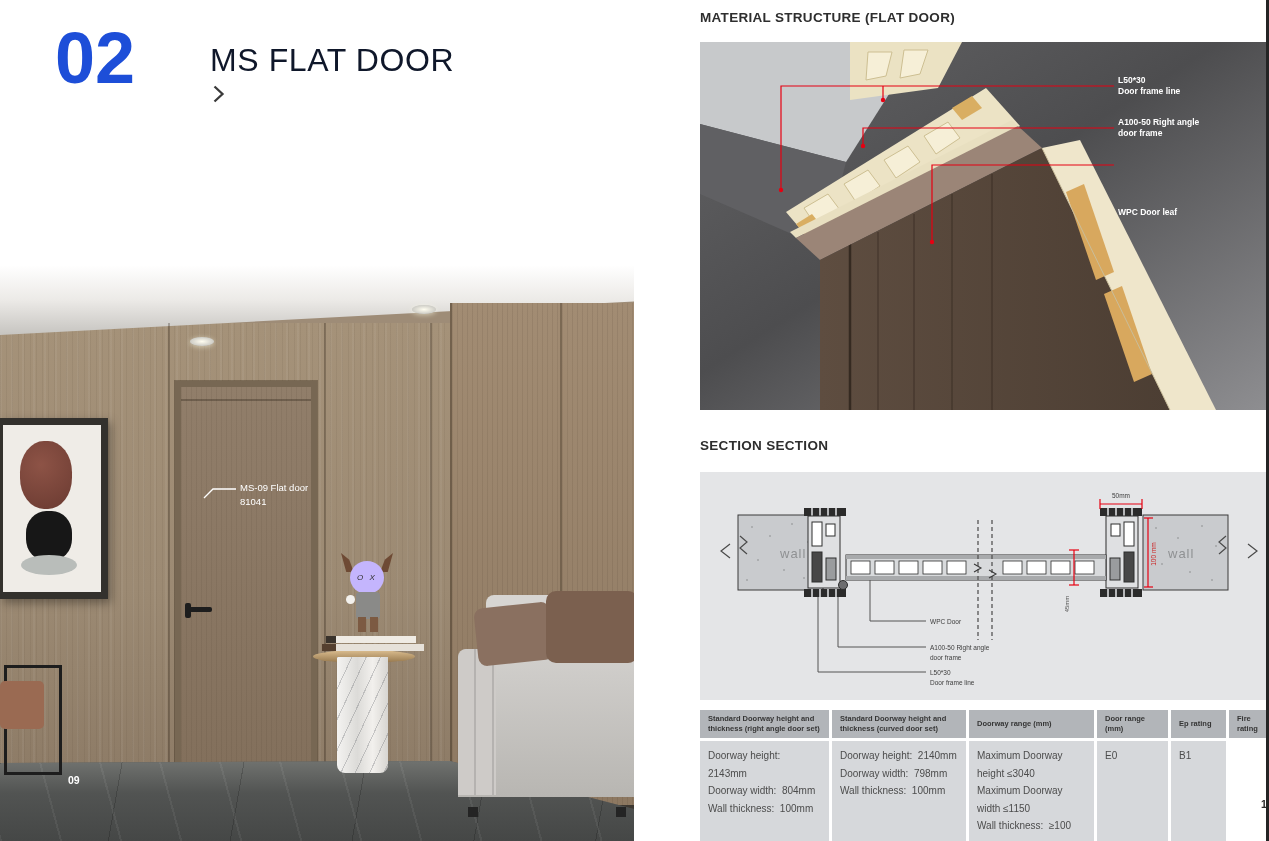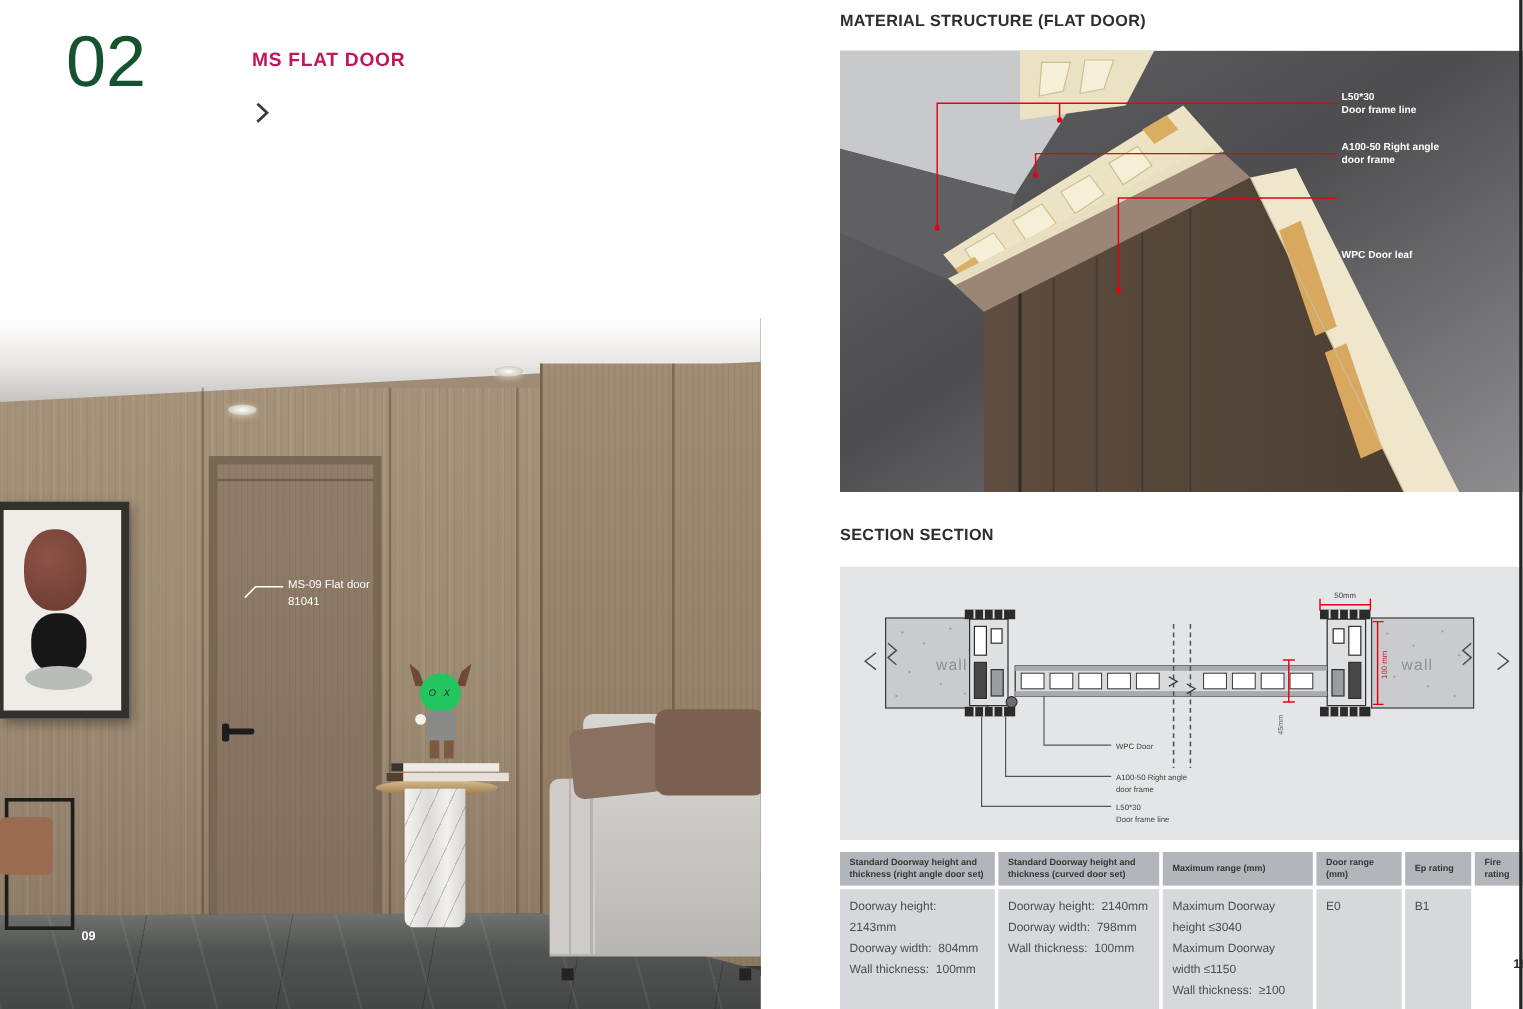--- a/index.html
+++ b/index.html
@@ -2,23 +2,23 @@
 <html><head>
 <meta charset="utf-8">
 <style>
   html,body{margin:0;padding:0;}
   .canvas{position:relative;width:1269px;height:841px;background:#ffffff;overflow:hidden;
           font-family:"Liberation Sans","DejaVu Sans",sans-serif;color:#3b3b3b;}
   .edge-shadow{position:absolute;right:0;top:0;width:3px;height:100%;background:#242424;}
 
   
   .page-left{position:absolute;left:0;top:0;width:634px;height:841px;}
-  .chapter-num{position:absolute;left:55px;top:22px;font-size:60px;font-weight:400;color:#14532d;line-height:1;}
-  .page-title{position:absolute;left:210px;top:42px;margin:0;font-size:16px;font-weight:700;
-              letter-spacing:.6px;color:#be185d;}
+  .chapter-num{position:absolute;left:55px;top:22px;font-size:72px;font-weight:700;color:#1d4ed8;line-height:1;}
+  .page-title{position:absolute;left:210px;top:42px;margin:0;font-size:32px;font-weight:400;
+              letter-spacing:.6px;color:#0f172a;}
   .title-chevron{position:absolute;left:212px;top:84px;}
 
   .photo{position:absolute;left:0;top:265px;width:634px;height:576px;overflow:hidden;background:#9e8c77;}
   .ceiling{position:absolute;left:0;top:0;width:100%;height:70px;
            background:linear-gradient(180deg,#ffffff 0%,#eceae7 50%,#c6c4c0 100%);
            clip-path:polygon(0 0,100% 0,100% 52%,0 100%);}
   .downlight{position:absolute;width:24px;height:9px;border-radius:50%;
              background:radial-gradient(#fffdf0,#c9c8c2 75%);box-shadow:0 1px 5px rgba(255,255,230,.55);}
   .dl1{left:190px;top:72px;} .dl2{left:412px;top:40px;}
 
@@ -78,21 +78,21 @@
      background:repeating-linear-gradient(115deg,rgba(85,88,95,.28) 0 1px,transparent 1px 13px),
                 linear-gradient(90deg,#f4f3f1,#dcdbd8 40%,#f2f0ed 70%,#d7d5d1);}
   .books{position:absolute;left:322px;top:371px;width:88px;height:16px;}
   .book-a{position:absolute;left:4px;top:0;width:80px;height:7px;background:#efebe4;border-left:10px solid #3a332c;}
   .book-b{position:absolute;left:0;top:8px;width:88px;height:7px;background:#e6e1d9;border-left:14px solid #55402f;}
 
   .figurine{position:absolute;left:343px;top:290px;width:48px;height:86px;}
   .horn{position:absolute;width:15px;height:19px;background:#6e4a34;}
   .horn-l{left:-2px;top:-2px;clip-path:polygon(0 0,55% 35%,85% 100%,35% 100%);}
   .horn-r{right:-2px;top:-2px;clip-path:polygon(100% 0,45% 35%,15% 100%,65% 100%);}
-  .fig-head{position:absolute;left:7px;top:6px;width:34px;height:33px;border-radius:50%;background:#22c55e;
+  .fig-head{position:absolute;left:7px;top:6px;width:34px;height:33px;border-radius:50%;background:#c4b5fd;
             display:flex;align-items:center;justify-content:center;font-size:8px;color:#2e2e2e;letter-spacing:2px;font-style:italic;}
   .fig-body{position:absolute;left:13px;top:37px;width:24px;height:27px;background:#8a8a88;border-radius:4px;}
   .fig-hand{position:absolute;left:3px;top:40px;width:9px;height:9px;border-radius:50%;background:#f3f1ed;}
   .fig-leg{position:absolute;top:62px;width:8px;height:15px;background:#7c5a42;}
   .fl1{left:15px;} .fl2{left:27px;}
 
   .leader-svg{position:absolute;left:0;top:0;width:634px;height:576px;pointer-events:none;}
   .photo-label{position:absolute;left:240px;top:216px;color:#ffffff;font-size:9.5px;line-height:14px;}
   .pagenum{font-weight:700;}
   .pagenum-left{position:absolute;left:68px;top:509px;color:#ffffff;font-size:10.5px;}
@@ -388,21 +388,21 @@
         <text x="230" y="178" font-size="6.5" fill="#3c3c3c">A100-50 Right angle</text>
         <text x="230" y="188" font-size="6.5" fill="#3c3c3c">door frame</text>
         <text x="230" y="203" font-size="6.5" fill="#3c3c3c">L50*30</text>
         <text x="230" y="213" font-size="6.5" fill="#3c3c3c">Door frame line</text>
       </svg>
     </div>
 
     <div class="spec-table">
       <div class="th">Standard Doorway height and thickness (right angle door set)</div>
       <div class="th">Standard Doorway height and thickness (curved door set)</div>
-      <div class="th">Maximum range (mm)</div>
+      <div class="th">Doorway range (mm)</div>
       <div class="th">Door range (mm)</div>
       <div class="th">Ep rating</div>
       <div class="th">Fire rating</div>
 
       <div class="td">
         <div class="line">Doorway height:  2143mm</div>
         <div class="line">Doorway width:  804mm</div>
         <div class="line">Wall thickness:  100mm</div>
       </div>
       <div class="td">

